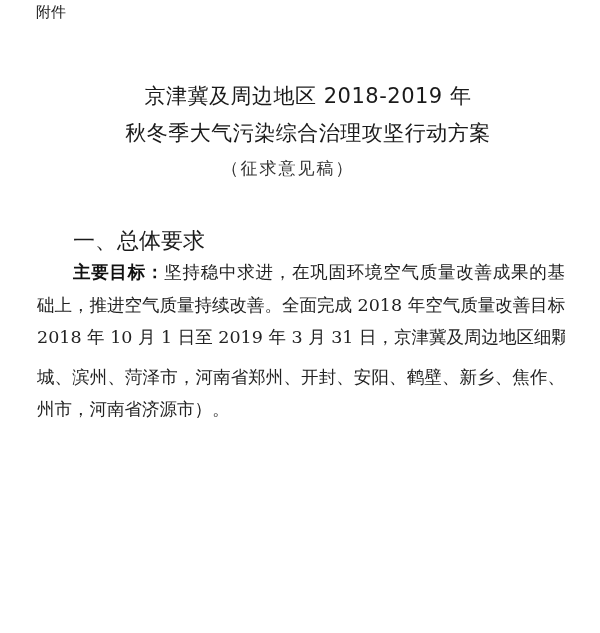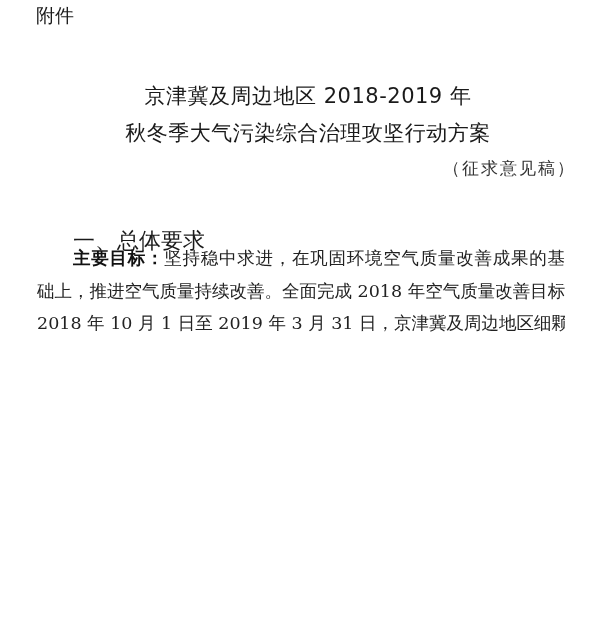--- a/index.html
+++ b/index.html
@@ -1,23 +1,23 @@
 <!DOCTYPE html>
 <html><head>
 <meta charset="utf-8">
 <style>
   html, body { margin: 0; padding: 0; background: #ffffff; }
   body { width: 600px; height: 633px; overflow: hidden; position: relative; color: #1a1a1a; }
-  .attach { position: absolute; left: 36px; top: 3px; font-family: "DejaVu Sans", sans-serif; font-size: 19px; }
+  .attach { position: absolute; left: 36px; top: 3px; font-family: "DejaVu Sans", sans-serif; font-size: 15px; }
   .title { position: absolute; left: 8px; width: 600px; text-align: center; font-family: "DejaVu Sans", sans-serif; font-size: 21px; letter-spacing: 0.5px; }
   .t1 { top: 82px; }
   .t2 { top: 119px; }
-  .sub { position: absolute; left: 0; width: 576px; top: 157px; text-align: right; font-family: "DejaVu Serif", serif; font-size: 17px; letter-spacing: 2px; color: #333; }
+  .sub { position: absolute; left: 0; width: 576px; top: 157px; text-align: center; font-family: "DejaVu Serif", serif; font-size: 17px; letter-spacing: 2px; color: #333; }
   .h1 { position: absolute; left: 73px; top: 226px; font-family: Liberation Serif, serif; font-size: 22px; }
-  .body { position: absolute; left: 37px; top: 242px; width: 528px; font-family: "DejaVu Serif", serif; font-size: 17.5px; line-height: 32.5px; color: #222; }
+  .body { position: absolute; left: 37px; top: 256px; width: 528px; font-family: "DejaVu Serif", serif; font-size: 17.5px; line-height: 32.5px; color: #222; }
   .line { white-space: nowrap; text-align: justify; text-align-last: justify; height: 32.5px; overflow: hidden; }
   .line.last { text-align-last: left; }
   .para { margin-bottom: 7px; }
   .lbl { font-family: "DejaVu Sans", sans-serif; font-weight: bold; color: #111; }
   .ind { padding-left: 36px; }
   sub { font-size: 9px; vertical-align: -1px; }
 </style>
 </head>
 <body>
 
@@ -29,14 +29,16 @@
 
 <div class="h1">一、总体要求</div>
 
 <div class="body">
   <div class="para">
     <div class="line ind"><span class="lbl">主要目标：</span><span>坚持稳中求进，在巩固环境空气质量改善成果的基</span></div>
     <div class="line">础上，推进空气质量持续改善。全面完成 2018 年空气质量改善目标；</div>
     <div class="line">2018 年 10 月 1 日至 2019 年 3 月 31 日，京津冀及周边地区细颗粒物</div>
   </div>
   <div class="para">
+    <div class="line">城、滨州、菏泽市，河南省郑州、开封、安阳、鹤壁、新乡、焦作、</div>
+    <div class="line last">州市，河南省济源市）。</div>
   </div>
 </div>
 
 </body></html>

